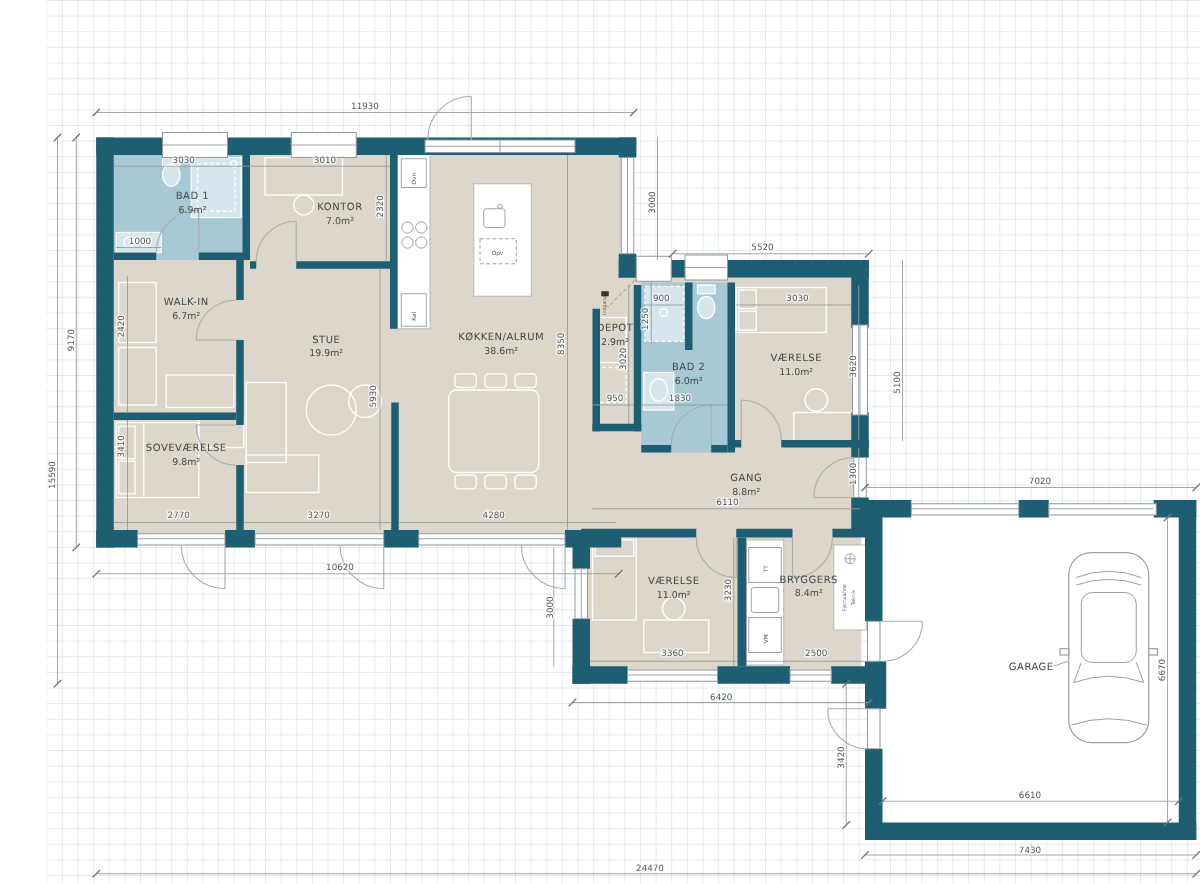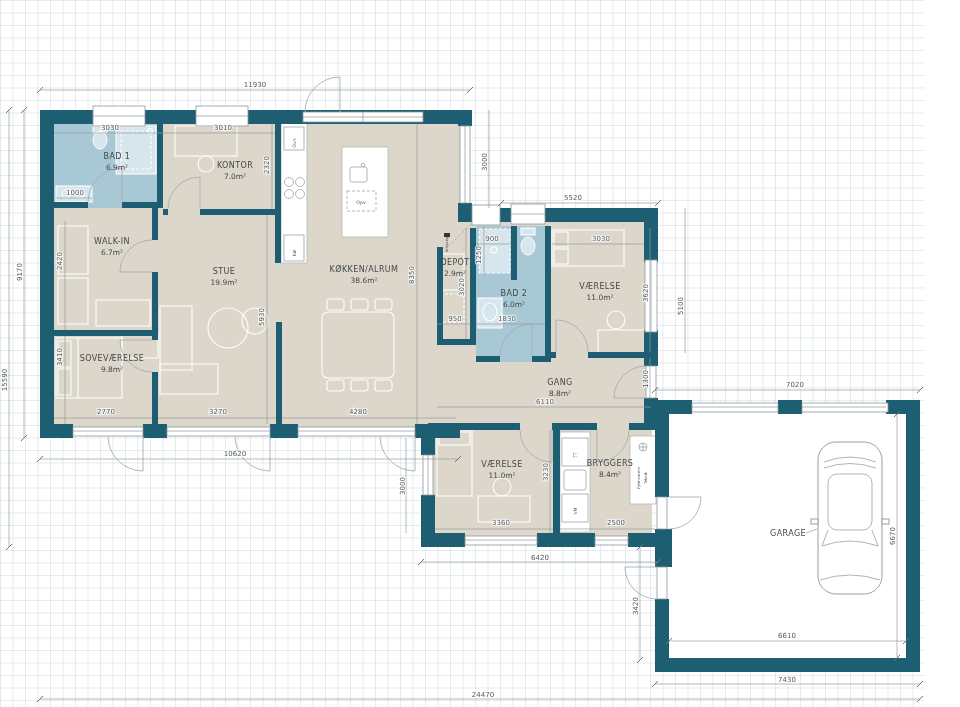--- a/index.html
+++ b/index.html
@@ -4,20 +4,21 @@
 <style>
   html,body{margin:0;padding:0;}
   .canvas{
     position:relative;width:924px;height:707px;overflow:hidden;
     background-color:#ffffff;
     background-image:
       linear-gradient(to right, rgba(186,204,214,.38) 1px, transparent 1px),
       linear-gradient(to bottom, rgba(186,204,214,.38) 1px, transparent 1px);
     background-size:12.5px 12.5px;
     font-family:"DejaVu Sans","Liberation Sans",sans-serif;
+    margin-left:37px;
   }
   svg{position:absolute;left:0;top:0;}
   .wall{fill:#1d5e72;}
   .floor{fill:#dcd7ca;}
   .bath{fill:#a7c8d4;}
   .gfloor{fill:#ffffff;}
   .win{fill:#ffffff;stroke:#8e979b;stroke-width:.8;}
   .wline{stroke:#8e979b;stroke-width:.7;fill:none;}
   .furn{fill:none;stroke:rgba(255,255,255,.95);stroke-width:1.1;}
   .cab{fill:#ffffff;stroke:#b5bab4;stroke-width:.8;}

